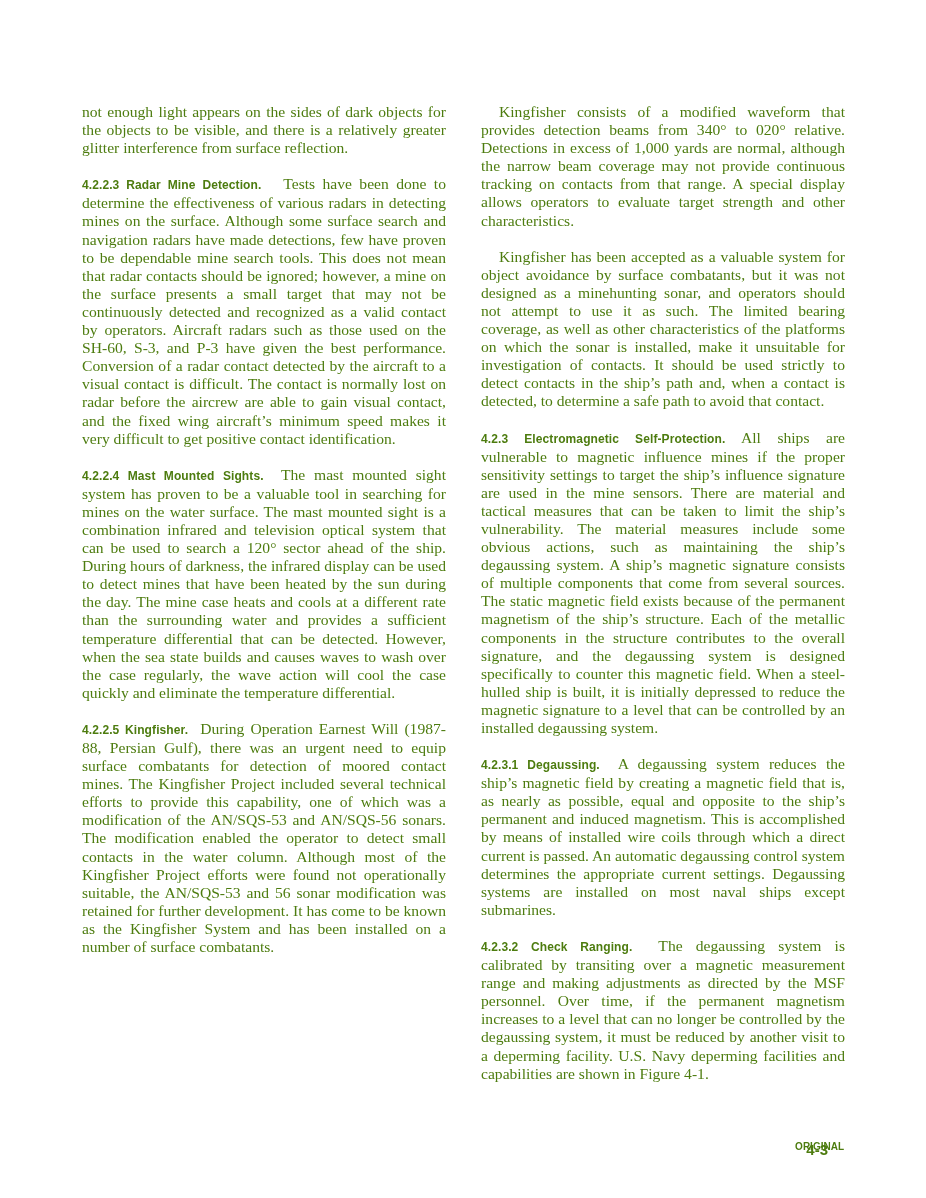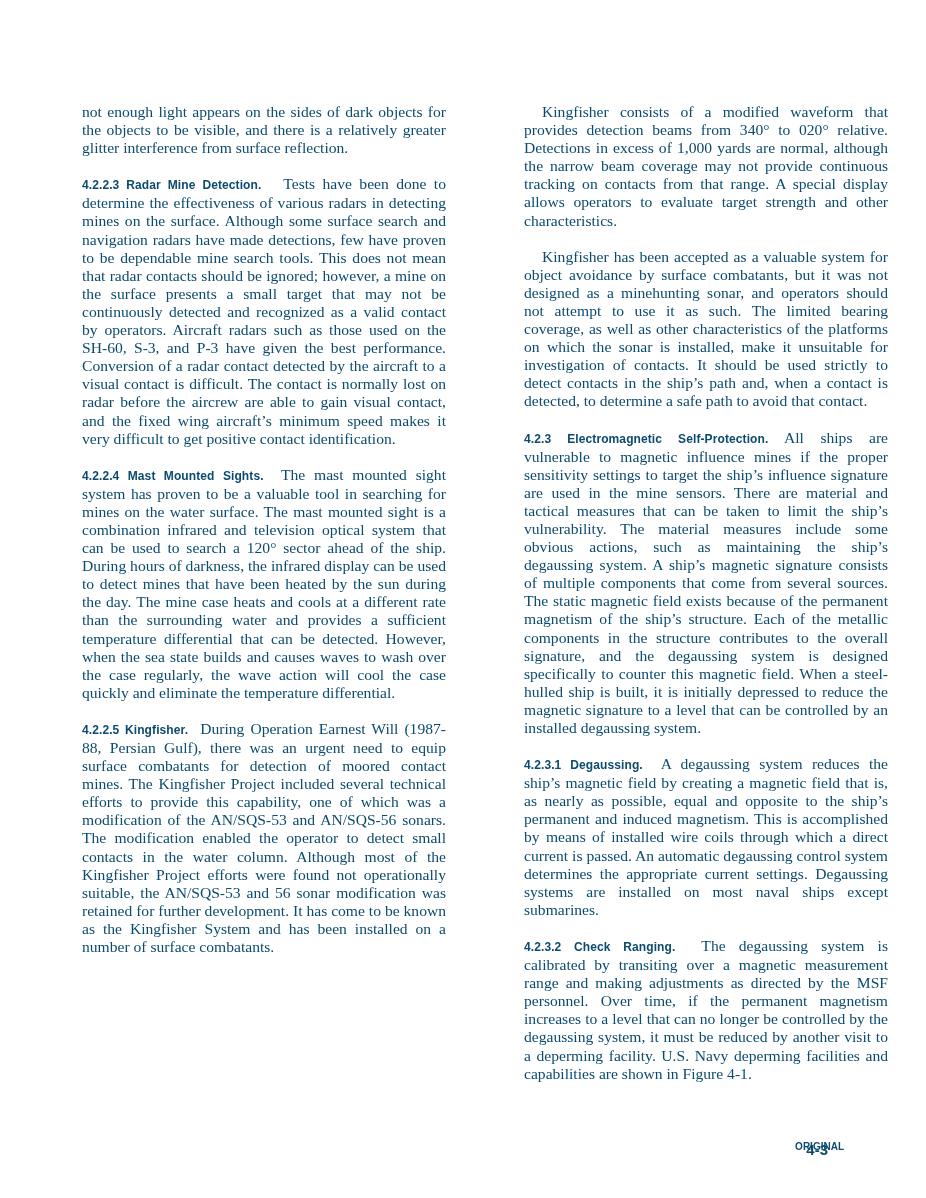--- a/index.html
+++ b/index.html
@@ -1,20 +1,20 @@
 <!DOCTYPE html>
 <html><head>
 <meta charset="utf-8">
 <style>
   html, body { margin: 0; padding: 0; background: #ffffff; }
   body { width: 926px; height: 1198px; position: relative; overflow: hidden; }
-  .page { position: absolute; left: 0; top: 0; width: 926px; height: 1198px; background: #fff; color: #0c4a6e; }
+  .page { position: absolute; left: 0; top: 0; width: 926px; height: 1198px; background: #fff; color: #4d7c0f; }
   .col { position: absolute; top: 103px; width: 364px; font-family: "Liberation Serif", serif; font-size: 15.6px; line-height: 18.1px; text-align: justify; hyphens: none; }
   .col-left { left: 82px; }
-  .col-right { left: 481px; margin-left: 43px; }
+  .col-right { left: 481px; }
   .col p { margin: 0 0 18px 0; text-indent: 18px; }
   .col p.noindent { text-indent: 0; }
   .col p.sec { text-indent: 0; }
   .hd { font-family: "Liberation Sans", sans-serif; font-weight: bold; font-size: 12px; letter-spacing: 0.1px; }
   .it { }
   .footer-page { position: absolute; top: 1141px; left: 0; width: 828px; text-align: right; font-family: "Liberation Sans", sans-serif; font-weight: bold; font-size: 15px; }
   .footer-orig { position: absolute; top: 1141px; right: 82px; font-family: "Liberation Sans", sans-serif; font-weight: bold; font-size: 10px; }
 </style>
 </head>
 <body>

